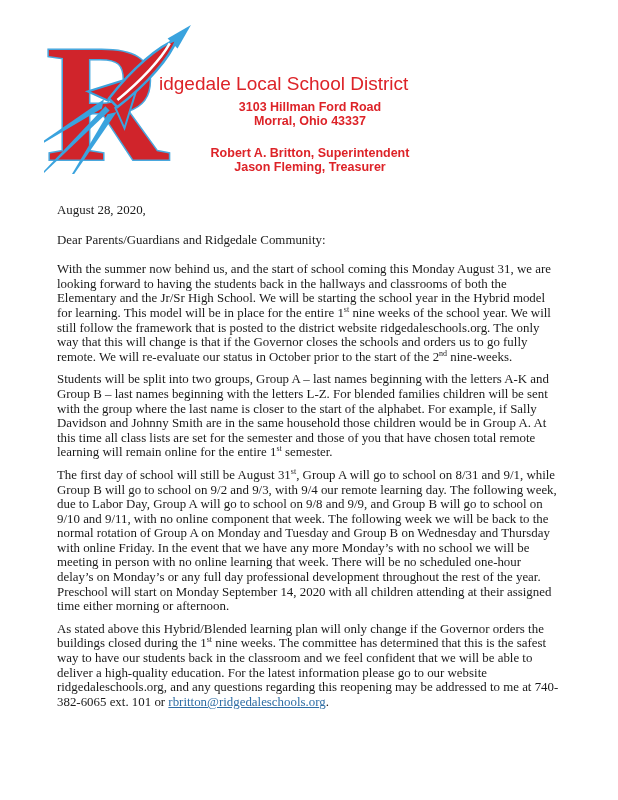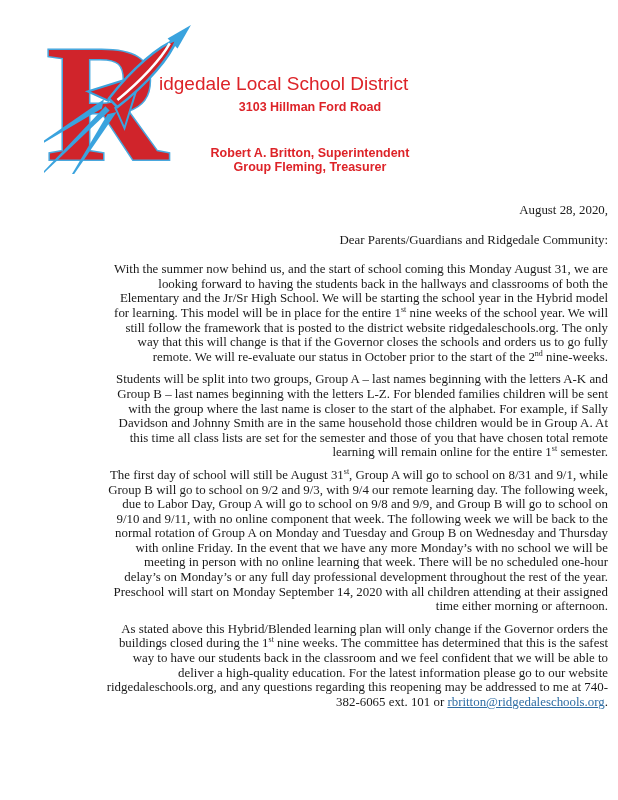--- a/index.html
+++ b/index.html
@@ -29,22 +29,21 @@
   }
   .officials-block{
     position:absolute;left:150px;top:146px;width:320px;text-align:center;
     font-family:Liberation Sans, sans-serif;font-weight:bold;
     font-size:12.5px;line-height:14.4px;color:var(--brand-red);
   }
   
   .letter-body{
     position:absolute;left:57px;top:203px;width:503px;
     font-size:12.9px;line-height:14.6px;color:var(--ink);
-    text-align:right;
-    margin-left:48px;
+    text-align:left;
   }
   .letter-body p{margin:0 0 8px 0;}
   .letter-body p.date-line{margin-bottom:15px;}
   .letter-body p.salutation{margin-bottom:15px;}
   .letter-body sup{font-size:62%;line-height:0;vertical-align:super;}
   .letter-body a{color:var(--link-blue);text-decoration:underline;}
 </style>
 </head>
 <body>
 
@@ -72,25 +71,26 @@
 
           <path d="M70,-2 C75,15 76,45 73,75" stroke="#ffffff" stroke-width="2.5" fill="none"></path>
         </g>
       </svg>
     </div>
 
     <div class="district-title">idgedale Local School District</div>
 
     <div class="addr-block">
       <div>3103 Hillman Ford Road</div>
+      <div>Morral, Ohio 43337</div>
     </div>
 
     <div class="officials-block">
       <div>Robert A. Britton, Superintendent</div>
-      <div>Group Fleming, Treasurer</div>
+      <div>Jason Fleming, Treasurer</div>
     </div>
   </div>
 
   <div class="letter-body">
     <p class="date-line">August 28, 2020,</p>
     <p class="salutation">Dear Parents/Guardians and Ridgedale Community:</p>
     <div>
         <p>With the summer now behind us, and the start of school coming this Monday August 31, we are looking forward to having the students back in the hallways and classrooms of both the Elementary and the Jr/Sr High School. We will be starting the school year in the Hybrid model for learning. This model will be in place for the entire 1<sup>st</sup> nine weeks of the school year. We will still follow the framework that is posted to the district website ridgedaleschools.org. The only way that this will change is that if the Governor closes the schools and orders us to go fully remote. We will re-evaluate our status in October prior to the start of the 2<sup>nd</sup> nine-weeks.</p>
         <p>Students will be split into two groups, Group A – last names beginning with the letters A-K and Group B – last names beginning with the letters L-Z. For blended families children will be sent with the group where the last name is closer to the start of the alphabet. For example, if Sally Davidson and Johnny Smith are in the same household those children would be in Group A. At this time all class lists are set for the semester and those of you that have chosen total remote learning will remain online for the entire 1<sup>st</sup> semester.</p>
         <p>The first day of school will still be August 31<sup>st</sup>, Group A will go to school on 8/31 and 9/1, while Group B will go to school on 9/2 and 9/3, with 9/4 our remote learning day. The following week, due to Labor Day, Group A will go to school on 9/8 and 9/9, and Group B will go to school on 9/10 and 9/11, with no online component that week. The following week we will be back to the normal rotation of Group A on Monday and Tuesday and Group B on Wednesday and Thursday with online Friday. In the event that we have any more Monday’s with no school we will be meeting in person with no online learning that week. There will be no scheduled one-hour delay’s on Monday’s or any full day professional development throughout the rest of the year. Preschool will start on Monday September 14, 2020 with all children attending at their assigned time either morning or afternoon.</p>

